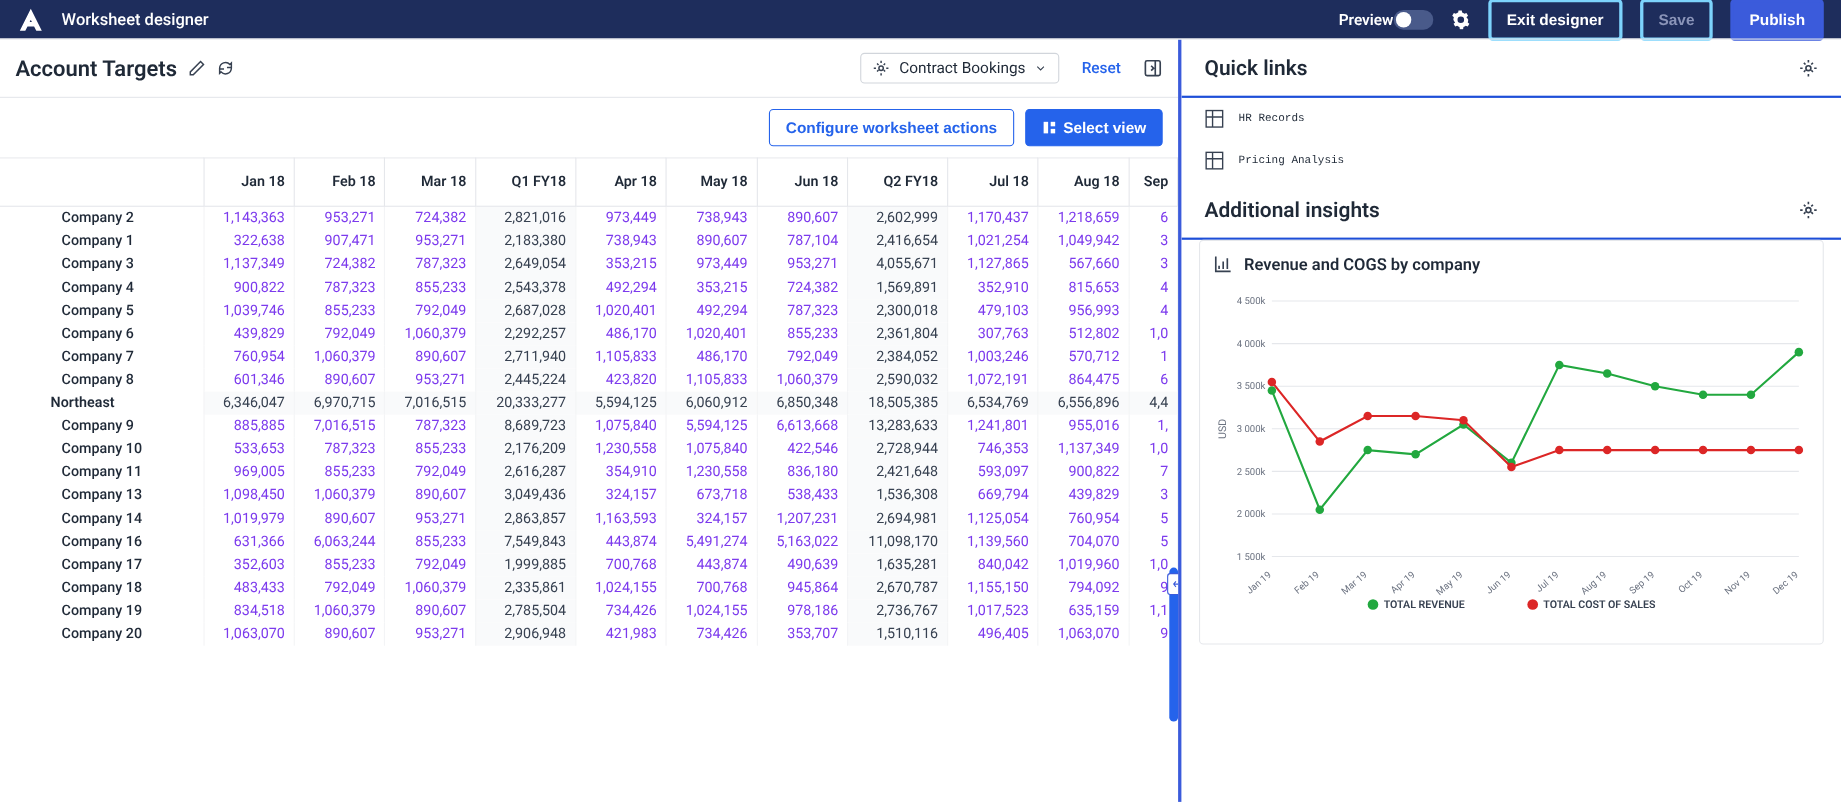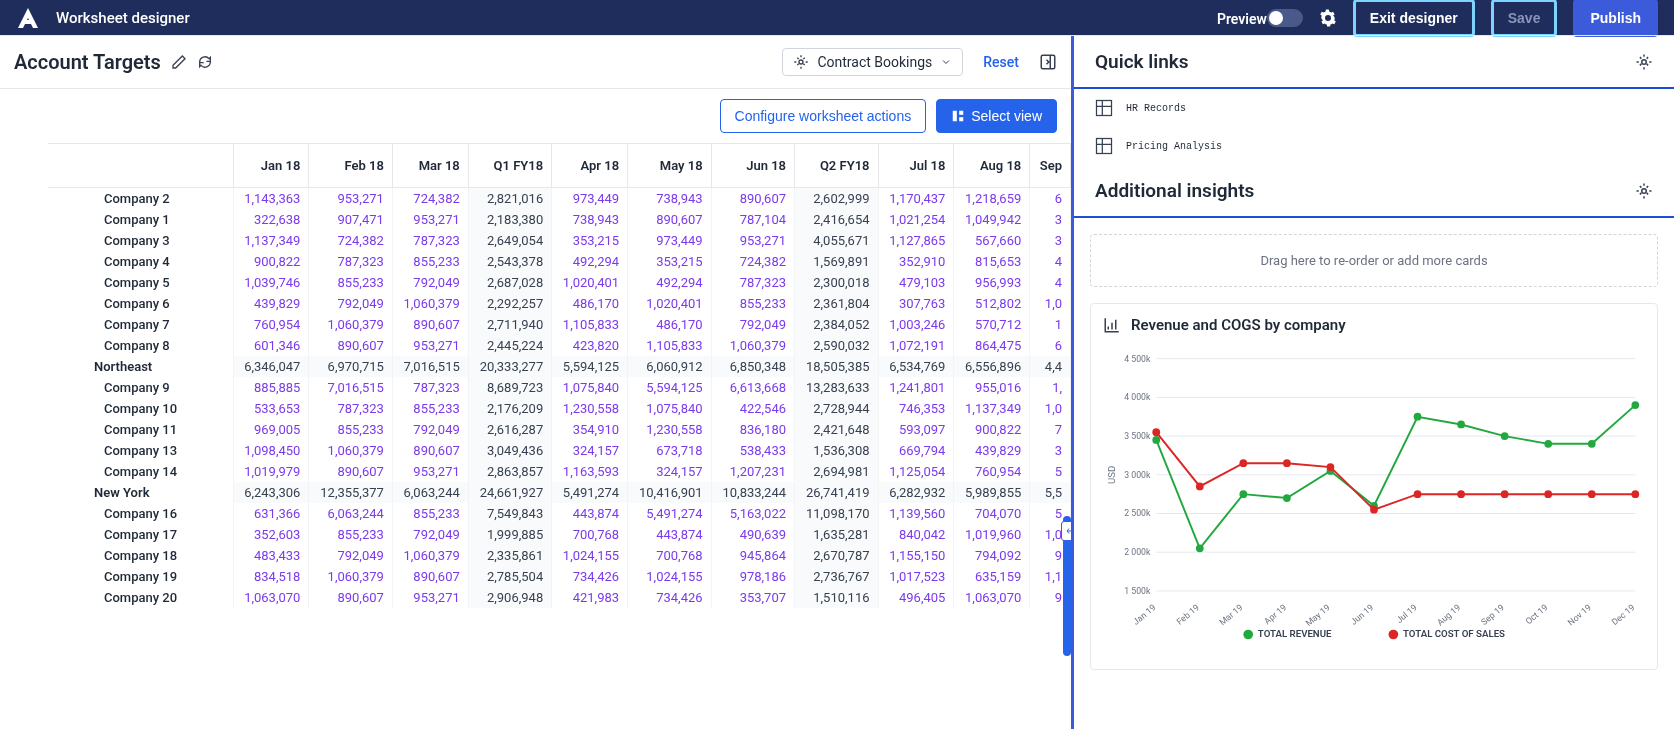--- a/index.html
+++ b/index.html
@@ -30,26 +30,26 @@
 .page-title { font-size: 20px; font-weight: 600; }
 .header-icon { width: 16px; height: 16px; cursor: pointer; stroke: #374151; fill: none; }
 .page-header-spacer { flex: 1; }
 .dropdown-group { display: flex; align-items: center; border: 1px solid #d1d5db; border-radius: 4px; padding: 5px 10px; gap: 8px; cursor: pointer; }
 .dropdown-label { font-size: 14px; }
 .reset-link { color: #2563eb; font-size: 14px; font-weight: 500; cursor: pointer; padding: 0 10px; }
 .collapse-icon { width: 18px; height: 18px; cursor: pointer; stroke: #374151; }
 
 
 .actions-row { display: flex; justify-content: flex-end; padding: 10px 14px; gap: 10px; }
-.action-btn { padding: 8px 14px; border-radius: 4px; font-size: 14px; font-weight: 400; cursor: pointer; display: flex; align-items: center; gap: 6px; }
+.action-btn { padding: 8px 14px; border-radius: 4px; font-size: 14px; font-weight: 700; cursor: pointer; display: flex; align-items: center; gap: 6px; }
 .action-btn.outline { background: #fff; border: 1px solid #2563eb; color: #2563eb; }
 .action-btn.primary { background: #2563eb; border: 1px solid #2563eb; color: #fff; }
 
 
-.table-wrap { flex: 1; overflow: auto; padding-left: 48px; }
+.table-wrap { flex: 1; overflow: auto; }
 table { border-collapse: collapse; width: 100%; }
 th { font-weight: 600; font-size: 13px; text-align: right; padding: 14px 8px; border-bottom: 1px solid #e5e7eb; border-right: 1px solid #e5e7eb; border-top: 1px solid #e5e7eb; white-space: nowrap; }
 th.rowhead-col { width: 185px; min-width: 185px; border-right: 1px solid #e5e7eb; }
 td { text-align: right; padding: 3px 8px; font-size: 13px; border-right: 1px solid #f3f4f6; white-space: nowrap; font-variant-numeric: tabular-nums; }
 td.rowhead { text-align: left; padding-left: 56px; font-weight: 500; }
 td.group { padding-left: 46px; font-weight: 600; }
 td.val { color: #7c3aed; }
 td.calc { color: #374151; background: #f9fafb; }
 
 
@@ -341,34 +341,20 @@
                 <td class="calc">2,863,857</td>
                 <td class="val">1,163,593</td>
                 <td class="val">324,157</td>
                 <td class="val">1,207,231</td>
                 <td class="calc">2,694,981</td>
                 <td class="val">1,125,054</td>
                 <td class="val">760,954</td>
                 <td class="val">5</td>
               </tr>
               <tr>
-                <td class="rowhead group">New York</td>
-                <td class="calc">6,243,306</td>
-                <td class="calc">12,355,377</td>
-                <td class="calc">6,063,244</td>
-                <td class="calc">24,661,927</td>
-                <td class="calc">5,491,274</td>
-                <td class="calc">10,416,901</td>
-                <td class="calc">10,833,244</td>
-                <td class="calc">26,741,419</td>
-                <td class="calc">6,282,932</td>
-                <td class="calc">5,989,855</td>
-                <td class="calc">5,5</td>
-              </tr>
-              <tr>
                 <td class="rowhead">Company 16</td>
                 <td class="val">631,366</td>
                 <td class="val">6,063,244</td>
                 <td class="val">855,233</td>
                 <td class="calc">7,549,843</td>
                 <td class="val">443,874</td>
                 <td class="val">5,491,274</td>
                 <td class="val">5,163,022</td>
                 <td class="calc">11,098,170</td>
                 <td class="val">1,139,560</td>
@@ -466,21 +452,20 @@
         <span>Pricing Analysis</span>
       </div>
 
       <div class="side-section-header">
         <span class="side-section-title">Additional insights</span>
         <svg class="side-gear" viewBox="0 0 24 24" stroke-width="2">
             <circle cx="12" cy="12" r="3"></circle>
             <path d="M12 2v3m0 14v3m10-10h-3M5 12H2m15.5-6.5l-2 2m-7 7l-2 2m11 0l-2-2m-7-7l-2-2"></path>
           </svg>
       </div>
-      <div class="dropzone">Drag here to re-order or add more cards</div>
 
       <div class="card">
         <div class="card-header">
           <svg width="18" height="18" viewBox="0 0 24 24" fill="none" stroke="#374151" stroke-width="2">
               <path d="M3 3v18h18M7 14v4M12 9v9M17 5v13"></path>
             </svg>
           <span class="card-title">Revenue and COGS by company</span>
         </div>
         <svg class="chart-svg" id="chart" viewBox="0 0 560 310">
             <line x1="55" y1="250" x2="550" y2="250" stroke="#e5e7eb"></line>

